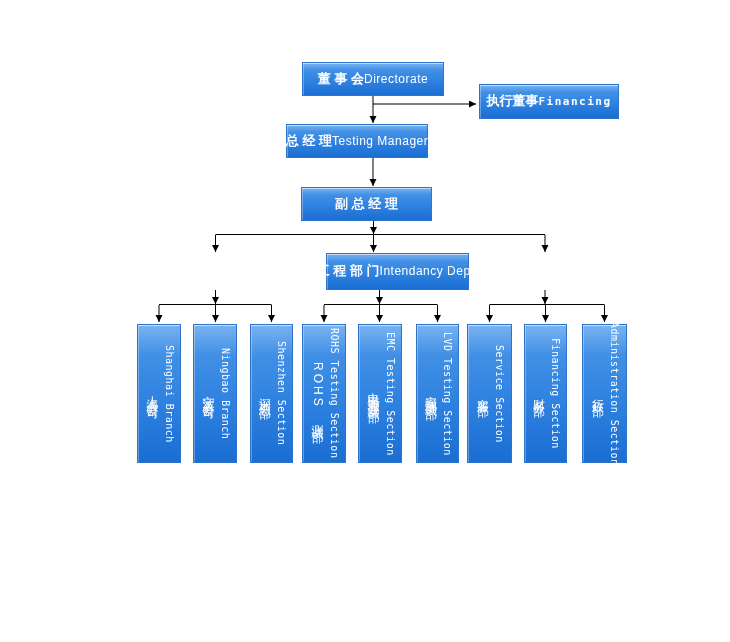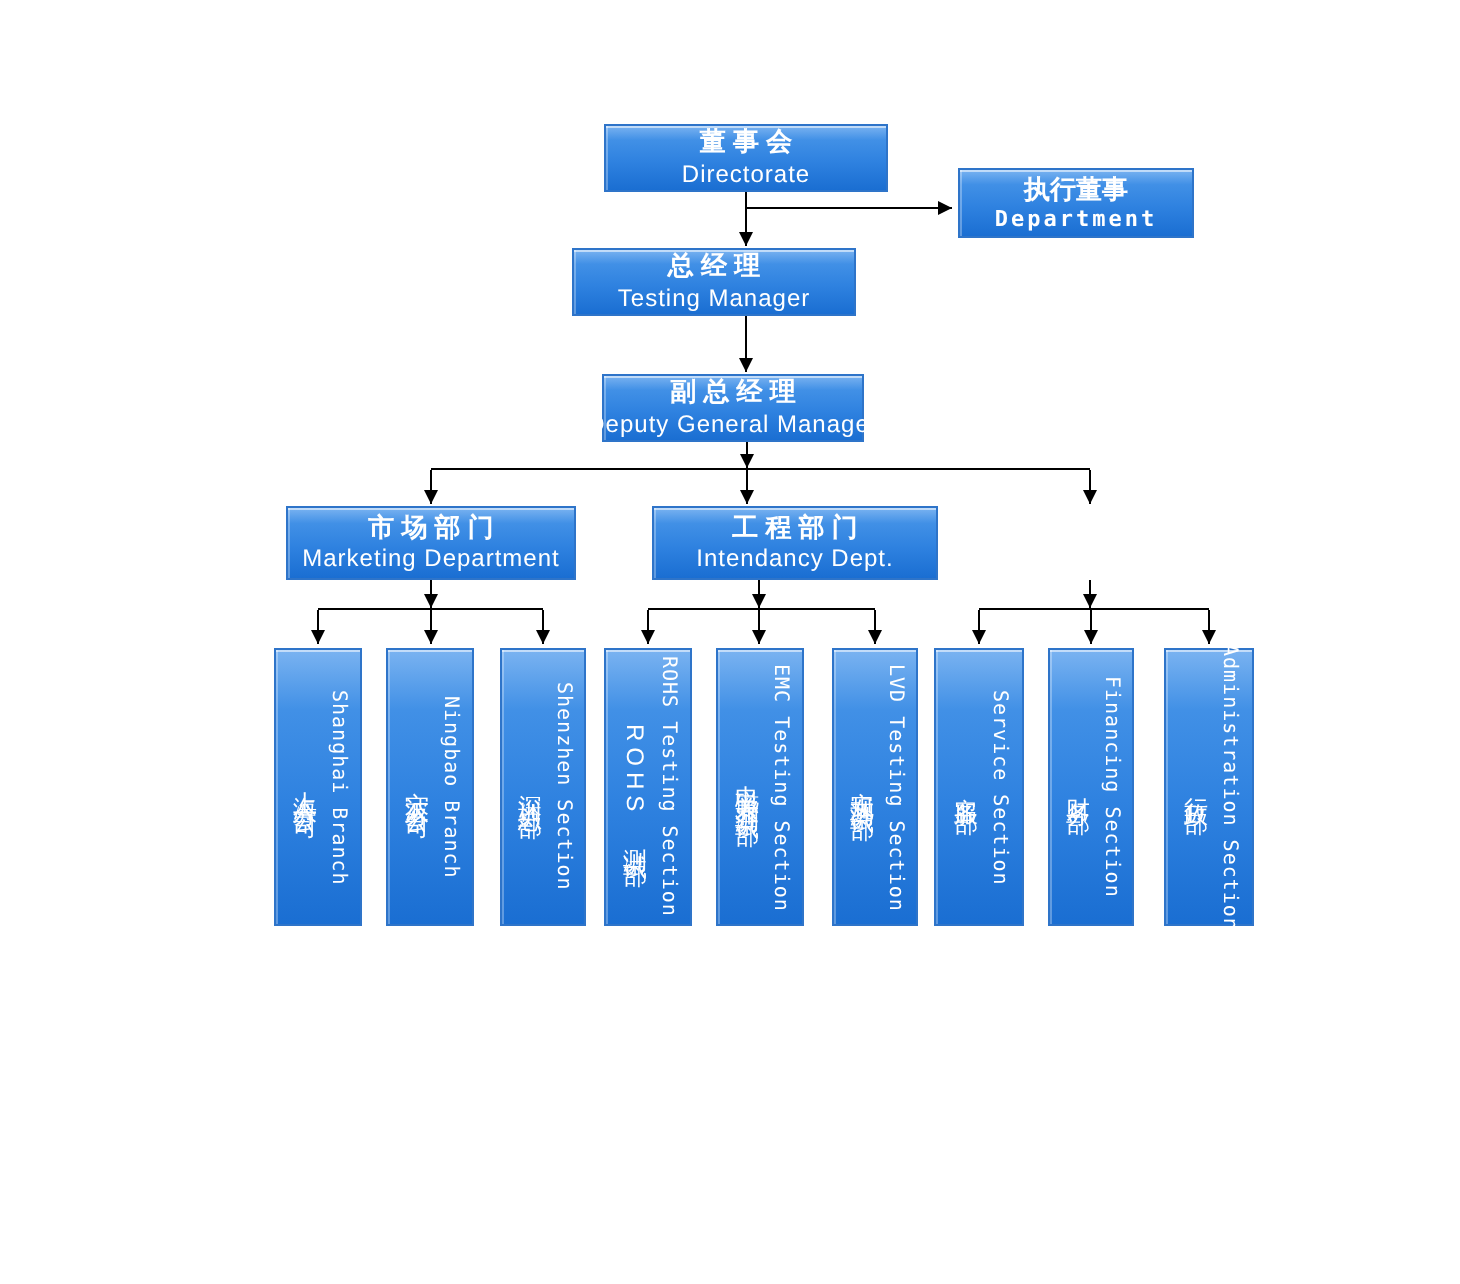--- a/index.html
+++ b/index.html
@@ -22,21 +22,21 @@
   }
   svg.connectors{position:absolute;left:0;top:0;width:730px;height:642px;}
   .node{
     position:absolute;
     border:1px solid var(--box-border);
     background:linear-gradient(180deg,var(--box-top) 0%,#4190e6 22%,var(--box-mid) 55%,var(--box-bottom) 100%);
     box-shadow:inset 0 1px 0 rgba(255,255,255,.55),inset 1px 0 0 rgba(255,255,255,.30);
     color:var(--text);
   }
   .node.h{
-    display:flex;flex-direction:column;justify-content:center;align-items:center;
+    display:flex;flex-direction:row;justify-content:center;align-items:center;
     text-align:center;line-height:1.25;
   }
   .node.h .zh{font-size:13px;font-weight:bold;white-space:pre;}
   .node.h .en{font-size:12px;letter-spacing:.5px;white-space:pre;}
   .node.h .en.mono{font-family:"DejaVu Sans Mono",monospace;font-weight:bold;font-size:11px;letter-spacing:1.5px;}
   .node.v{display:flex;align-items:center;justify-content:center;}
   .vwrap{
     writing-mode:vertical-lr;
     text-orientation:mixed;
     height:100%;width:100%;
@@ -89,39 +89,34 @@
       <line x1="489.5" y1="305" x2="489.5" y2="322" marker-end="url(#arr)"></line>
       <line x1="545.5" y1="305" x2="545.5" y2="322" marker-end="url(#arr)"></line>
       <line x1="604.5" y1="305" x2="604.5" y2="322" marker-end="url(#arr)"></line>
     </g>
   </svg>
 
   <div class="node h" style="left:302px;top:62px;width:142px;height:34px">
     <div class="zh">董 事 会</div>
     <div class="en">Directorate</div>
   </div>
-  <div class="node h" style="left:479px;top:84px;width:118px;height:35px">
+  <div class="node h" style="left:479px;top:84px;width:140px;height:35px">
     <div class="zh">执行董事</div>
-    <div class="en mono">Department</div>
+    <div class="en mono">Financing</div>
   </div>
 
   <div class="node h" style="left:286px;top:124px;width:142px;height:34px">
     <div class="zh">总 经 理</div>
     <div class="en">Testing Manager</div>
   </div>
 
   <div class="node h" style="left:301px;top:187px;width:131px;height:34px">
     <div class="zh">副 总 经 理</div>
-    <div class="en">Deputy General Manager</div>
   </div>
 
-  <div class="node h" style="left:143px;top:253px;width:145px;height:37px">
-    <div class="zh">市 场 部 门</div>
-    <div class="en">Marketing Department</div>
-  </div>
   <div class="node h" style="left:326px;top:253px;width:143px;height:37px">
     <div class="zh">工 程 部 门</div>
     <div class="en">Intendancy Dept.</div>
   </div>
 
   <div class="node v" style="left:137px;top:324px;width:44px;height:139px">
     <div class="vwrap">
       <span class="zh">上海分公司</span>
       <span class="en">Shanghai Branch</span>
     </div>

